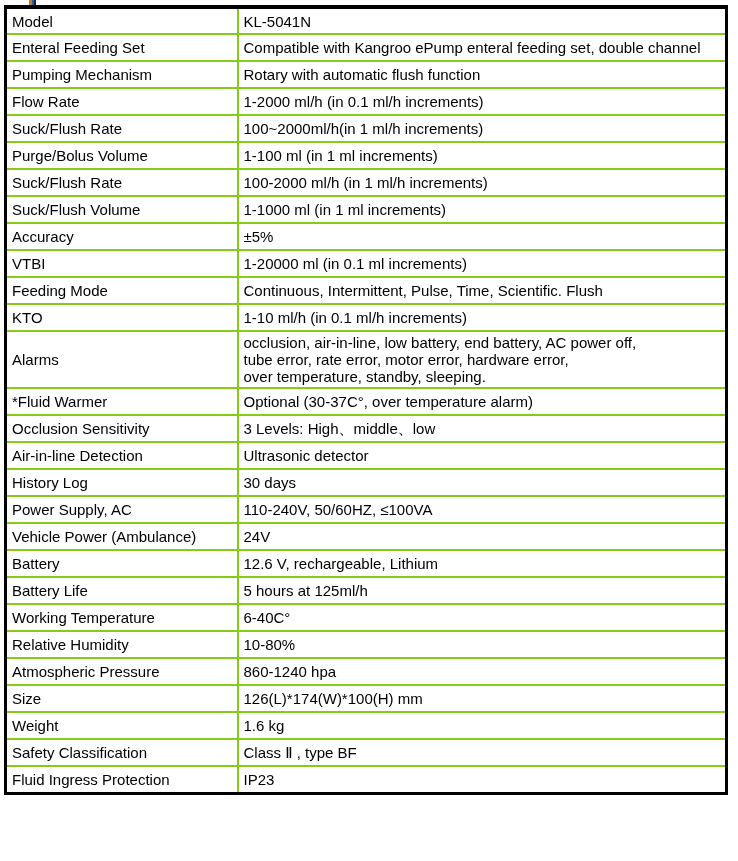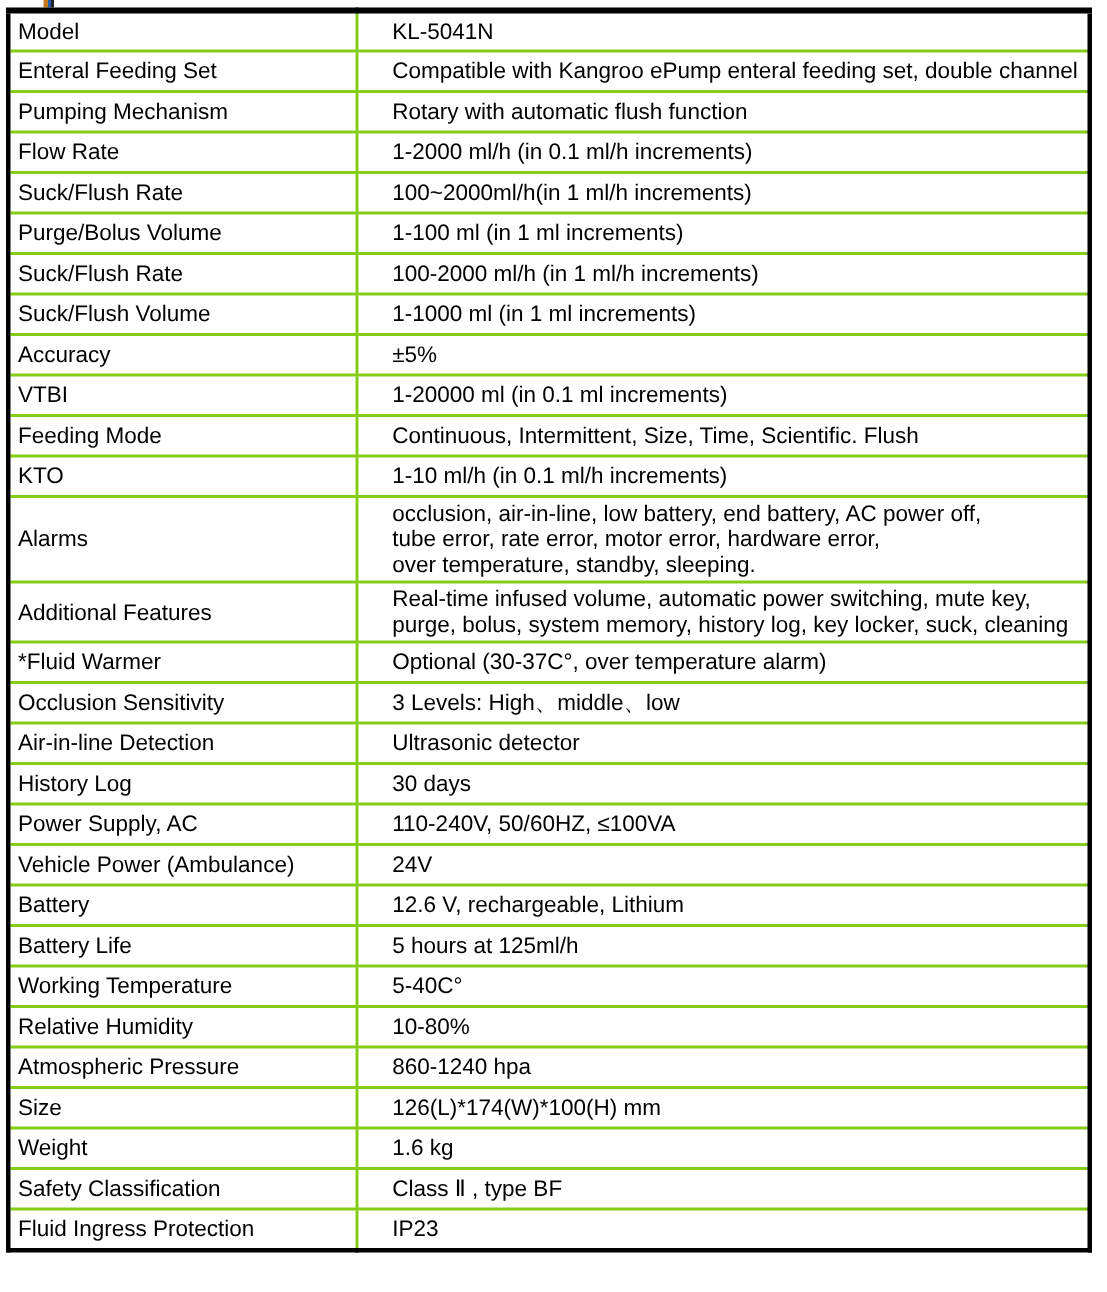--- a/index.html
+++ b/index.html
@@ -39,21 +39,21 @@
     font-size: 15px;
     line-height: 17px;
     color: #000000;
     vertical-align: middle;
     height: 27px;
     padding: 2px 4px 2px 5px;
     white-space: pre-line;
     overflow: hidden;
   }
   table.spec td.cell-label { width: 232px; }
-  table.spec td.cell-value { padding-left: 23px; margin-left: 46px; }
+  table.spec td.cell-value { padding-left: 5px; margin-left: 46px; }
 </style>
 </head>
 <body>
 
 <div class="remnant">
   <span class="orange"></span>
   <span class="blue"></span>
   <span class="dark"></span>
 </div>
 
@@ -104,40 +104,35 @@
     <td class="cell-value">±5%</td>
   </tr>
 
   <tr>
     <td class="cell-label">VTBI</td>
     <td class="cell-value">1-20000 ml (in 0.1 ml increments)</td>
   </tr>
 
   <tr>
     <td class="cell-label">Feeding Mode</td>
-    <td class="cell-value">Continuous, Intermittent, Size, Time, Scientific. Flush</td>
+    <td class="cell-value">Continuous, Intermittent, Pulse, Time, Scientific. Flush</td>
   </tr>
 
   <tr>
     <td class="cell-label">KTO</td>
     <td class="cell-value">1-10 ml/h (in 0.1 ml/h increments)</td>
   </tr>
 
   <tr>
     <td class="cell-label">Alarms</td>
     <td class="cell-value">occlusion,  air-in-line, low battery, end battery, AC power off,
 tube error, rate error, motor error, hardware error,
 over temperature, standby, sleeping.</td>
   </tr>
 
-  <tr>
-    <td class="cell-label">Additional Features</td>
-    <td class="cell-value">Real-time infused volume, automatic power switching, mute key,
-purge, bolus, system memory, history log, key locker, suck, cleaning</td>
-  </tr>
 
   <tr>
     <td class="cell-label">*Fluid Warmer</td>
     <td class="cell-value">Optional (30-37C°, over temperature alarm)</td>
   </tr>
 
   <tr>
     <td class="cell-label">Occlusion Sensitivity</td>
     <td class="cell-value">3 Levels: High、middle、low</td>
   </tr>
@@ -168,21 +163,21 @@
     <td class="cell-value">12.6 V, rechargeable, Lithium</td>
   </tr>
 
   <tr>
     <td class="cell-label">Battery Life</td>
     <td class="cell-value">5 hours at 125ml/h</td>
   </tr>
 
   <tr>
     <td class="cell-label">Working Temperature</td>
-    <td class="cell-value">5-40C°</td>
+    <td class="cell-value">6-40C°</td>
   </tr>
 
   <tr>
     <td class="cell-label">Relative Humidity</td>
     <td class="cell-value">10-80%</td>
   </tr>
 
   <tr>
     <td class="cell-label">Atmospheric Pressure</td>
     <td class="cell-value">860-1240 hpa</td>

